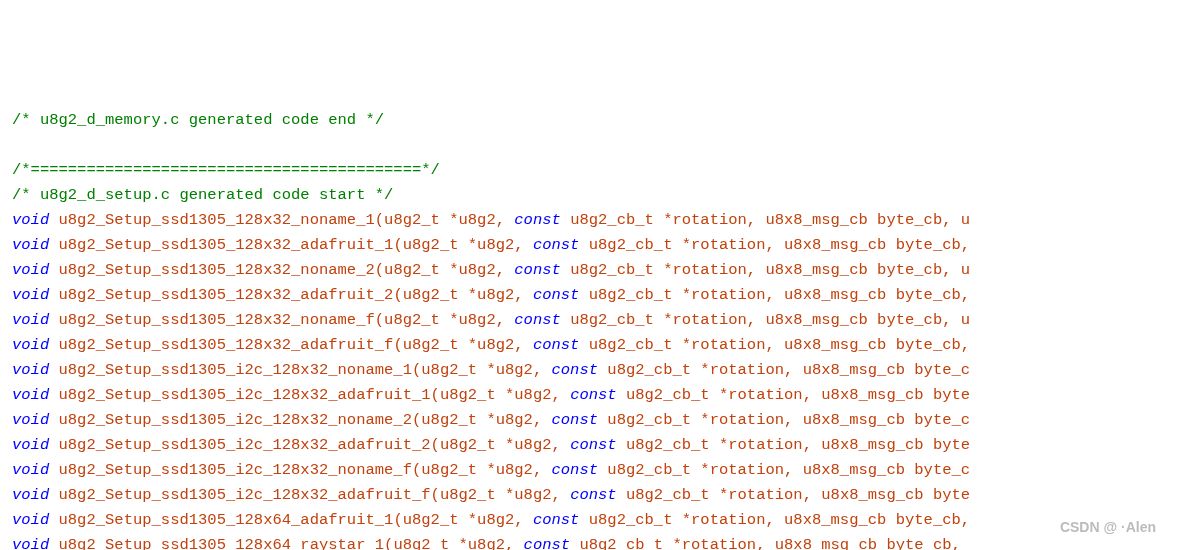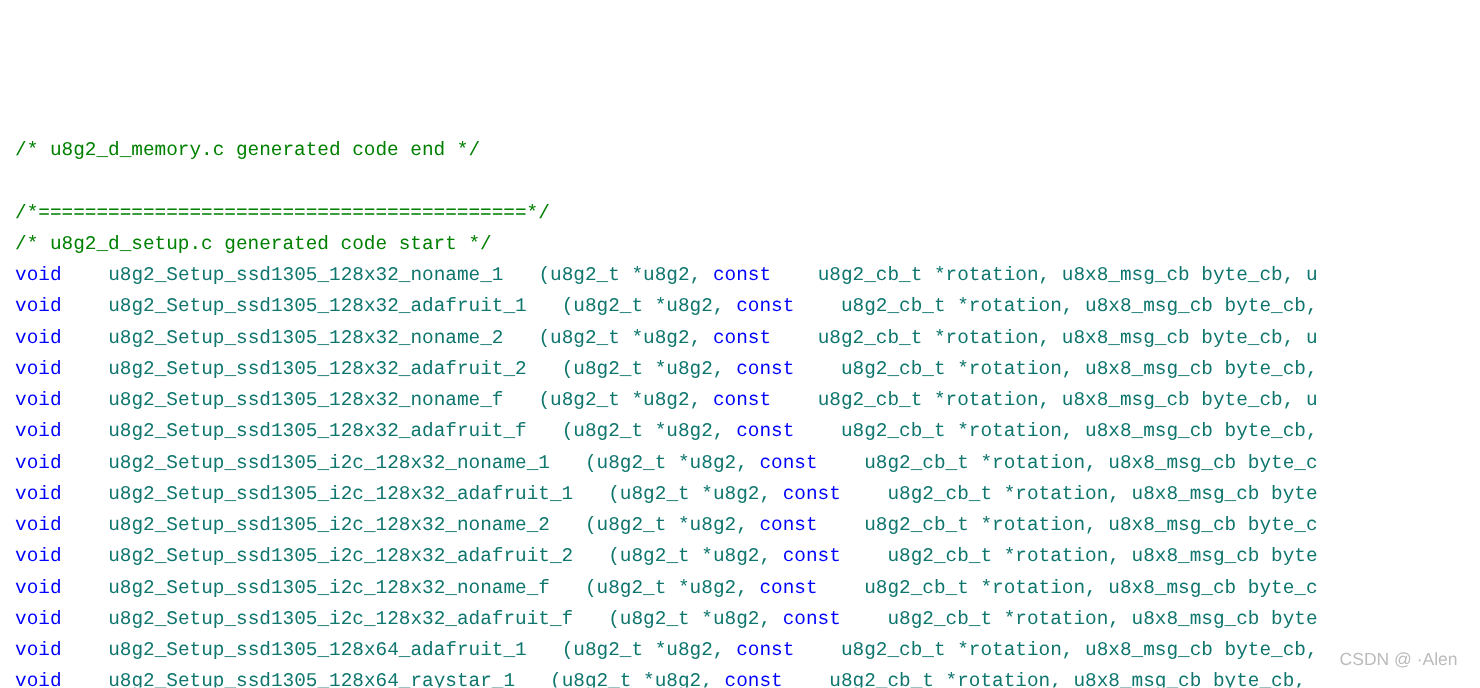--- a/index.html
+++ b/index.html
@@ -11,35 +11,36 @@
     background: #ffffff;
     color: #000000;
     white-space: pre;
     overflow: hidden;
     width: 1184px;
     height: 550px;
     box-sizing: border-box;
     position: relative;
   }
   .comment { color: #008000; margin-top: 14px; }
-  .keyword { color: #0000ff; }
-  .plain   { color: #0f766e; margin-left: 28px; }
+  .keyword { color: #0000ff; font-style: italic; }
+  .plain   { color: #c2410c; }
   .line {
     display: block;
     height: 25px;
     overflow: hidden;
   }
   .watermark {
     position: absolute;
-    right: 18px;
+    right: 28px;
     bottom: 10px;
     font-family: Arial, sans-serif;
     font-size: 14px;
     color: rgba(120,120,120,0.5);
     pointer-events: none;
+    font-weight: bold;
   }
 </style>
 </head>
 <body>
 
 
 
 <div id="code"><span class="line"><span class="comment">/* u8g2_d_memory.c generated code end */</span></span><span class="line"><span class="plain"></span></span><span class="line"><span class="comment">/*==========================================*/</span></span><span class="line"><span class="comment">/* u8g2_d_setup.c generated code start */</span></span><span class="line"><span class="keyword">void</span><span class="plain"> u8g2_Setup_ssd1305_128x32_noname_1</span><span class="plain">(u8g2_t *u8g2, </span><span class="keyword">const</span><span class="plain"> u8g2_cb_t *rotation, u8x8_msg_cb byte_cb, u</span></span><span class="line"><span class="keyword">void</span><span class="plain"> u8g2_Setup_ssd1305_128x32_adafruit_1</span><span class="plain">(u8g2_t *u8g2, </span><span class="keyword">const</span><span class="plain"> u8g2_cb_t *rotation, u8x8_msg_cb byte_cb,</span></span><span class="line"><span class="keyword">void</span><span class="plain"> u8g2_Setup_ssd1305_128x32_noname_2</span><span class="plain">(u8g2_t *u8g2, </span><span class="keyword">const</span><span class="plain"> u8g2_cb_t *rotation, u8x8_msg_cb byte_cb, u</span></span><span class="line"><span class="keyword">void</span><span class="plain"> u8g2_Setup_ssd1305_128x32_adafruit_2</span><span class="plain">(u8g2_t *u8g2, </span><span class="keyword">const</span><span class="plain"> u8g2_cb_t *rotation, u8x8_msg_cb byte_cb,</span></span><span class="line"><span class="keyword">void</span><span class="plain"> u8g2_Setup_ssd1305_128x32_noname_f</span><span class="plain">(u8g2_t *u8g2, </span><span class="keyword">const</span><span class="plain"> u8g2_cb_t *rotation, u8x8_msg_cb byte_cb, u</span></span><span class="line"><span class="keyword">void</span><span class="plain"> u8g2_Setup_ssd1305_128x32_adafruit_f</span><span class="plain">(u8g2_t *u8g2, </span><span class="keyword">const</span><span class="plain"> u8g2_cb_t *rotation, u8x8_msg_cb byte_cb,</span></span><span class="line"><span class="keyword">void</span><span class="plain"> u8g2_Setup_ssd1305_i2c_128x32_noname_1</span><span class="plain">(u8g2_t *u8g2, </span><span class="keyword">const</span><span class="plain"> u8g2_cb_t *rotation, u8x8_msg_cb byte_c</span></span><span class="line"><span class="keyword">void</span><span class="plain"> u8g2_Setup_ssd1305_i2c_128x32_adafruit_1</span><span class="plain">(u8g2_t *u8g2, </span><span class="keyword">const</span><span class="plain"> u8g2_cb_t *rotation, u8x8_msg_cb byte</span></span><span class="line"><span class="keyword">void</span><span class="plain"> u8g2_Setup_ssd1305_i2c_128x32_noname_2</span><span class="plain">(u8g2_t *u8g2, </span><span class="keyword">const</span><span class="plain"> u8g2_cb_t *rotation, u8x8_msg_cb byte_c</span></span><span class="line"><span class="keyword">void</span><span class="plain"> u8g2_Setup_ssd1305_i2c_128x32_adafruit_2</span><span class="plain">(u8g2_t *u8g2, </span><span class="keyword">const</span><span class="plain"> u8g2_cb_t *rotation, u8x8_msg_cb byte</span></span><span class="line"><span class="keyword">void</span><span class="plain"> u8g2_Setup_ssd1305_i2c_128x32_noname_f</span><span class="plain">(u8g2_t *u8g2, </span><span class="keyword">const</span><span class="plain"> u8g2_cb_t *rotation, u8x8_msg_cb byte_c</span></span><span class="line"><span class="keyword">void</span><span class="plain"> u8g2_Setup_ssd1305_i2c_128x32_adafruit_f</span><span class="plain">(u8g2_t *u8g2, </span><span class="keyword">const</span><span class="plain"> u8g2_cb_t *rotation, u8x8_msg_cb byte</span></span><span class="line"><span class="keyword">void</span><span class="plain"> u8g2_Setup_ssd1305_128x64_adafruit_1</span><span class="plain">(u8g2_t *u8g2, </span><span class="keyword">const</span><span class="plain"> u8g2_cb_t *rotation, u8x8_msg_cb byte_cb,</span></span><span class="line"><span class="keyword">void</span><span class="plain"> u8g2_Setup_ssd1305_128x64_raystar_1</span><span class="plain">(u8g2_t *u8g2, </span><span class="keyword">const</span><span class="plain"> u8g2_cb_t *rotation, u8x8_msg_cb byte_cb,</span></span></div>
 <div class="watermark">CSDN @ ·Alen</div>
 

